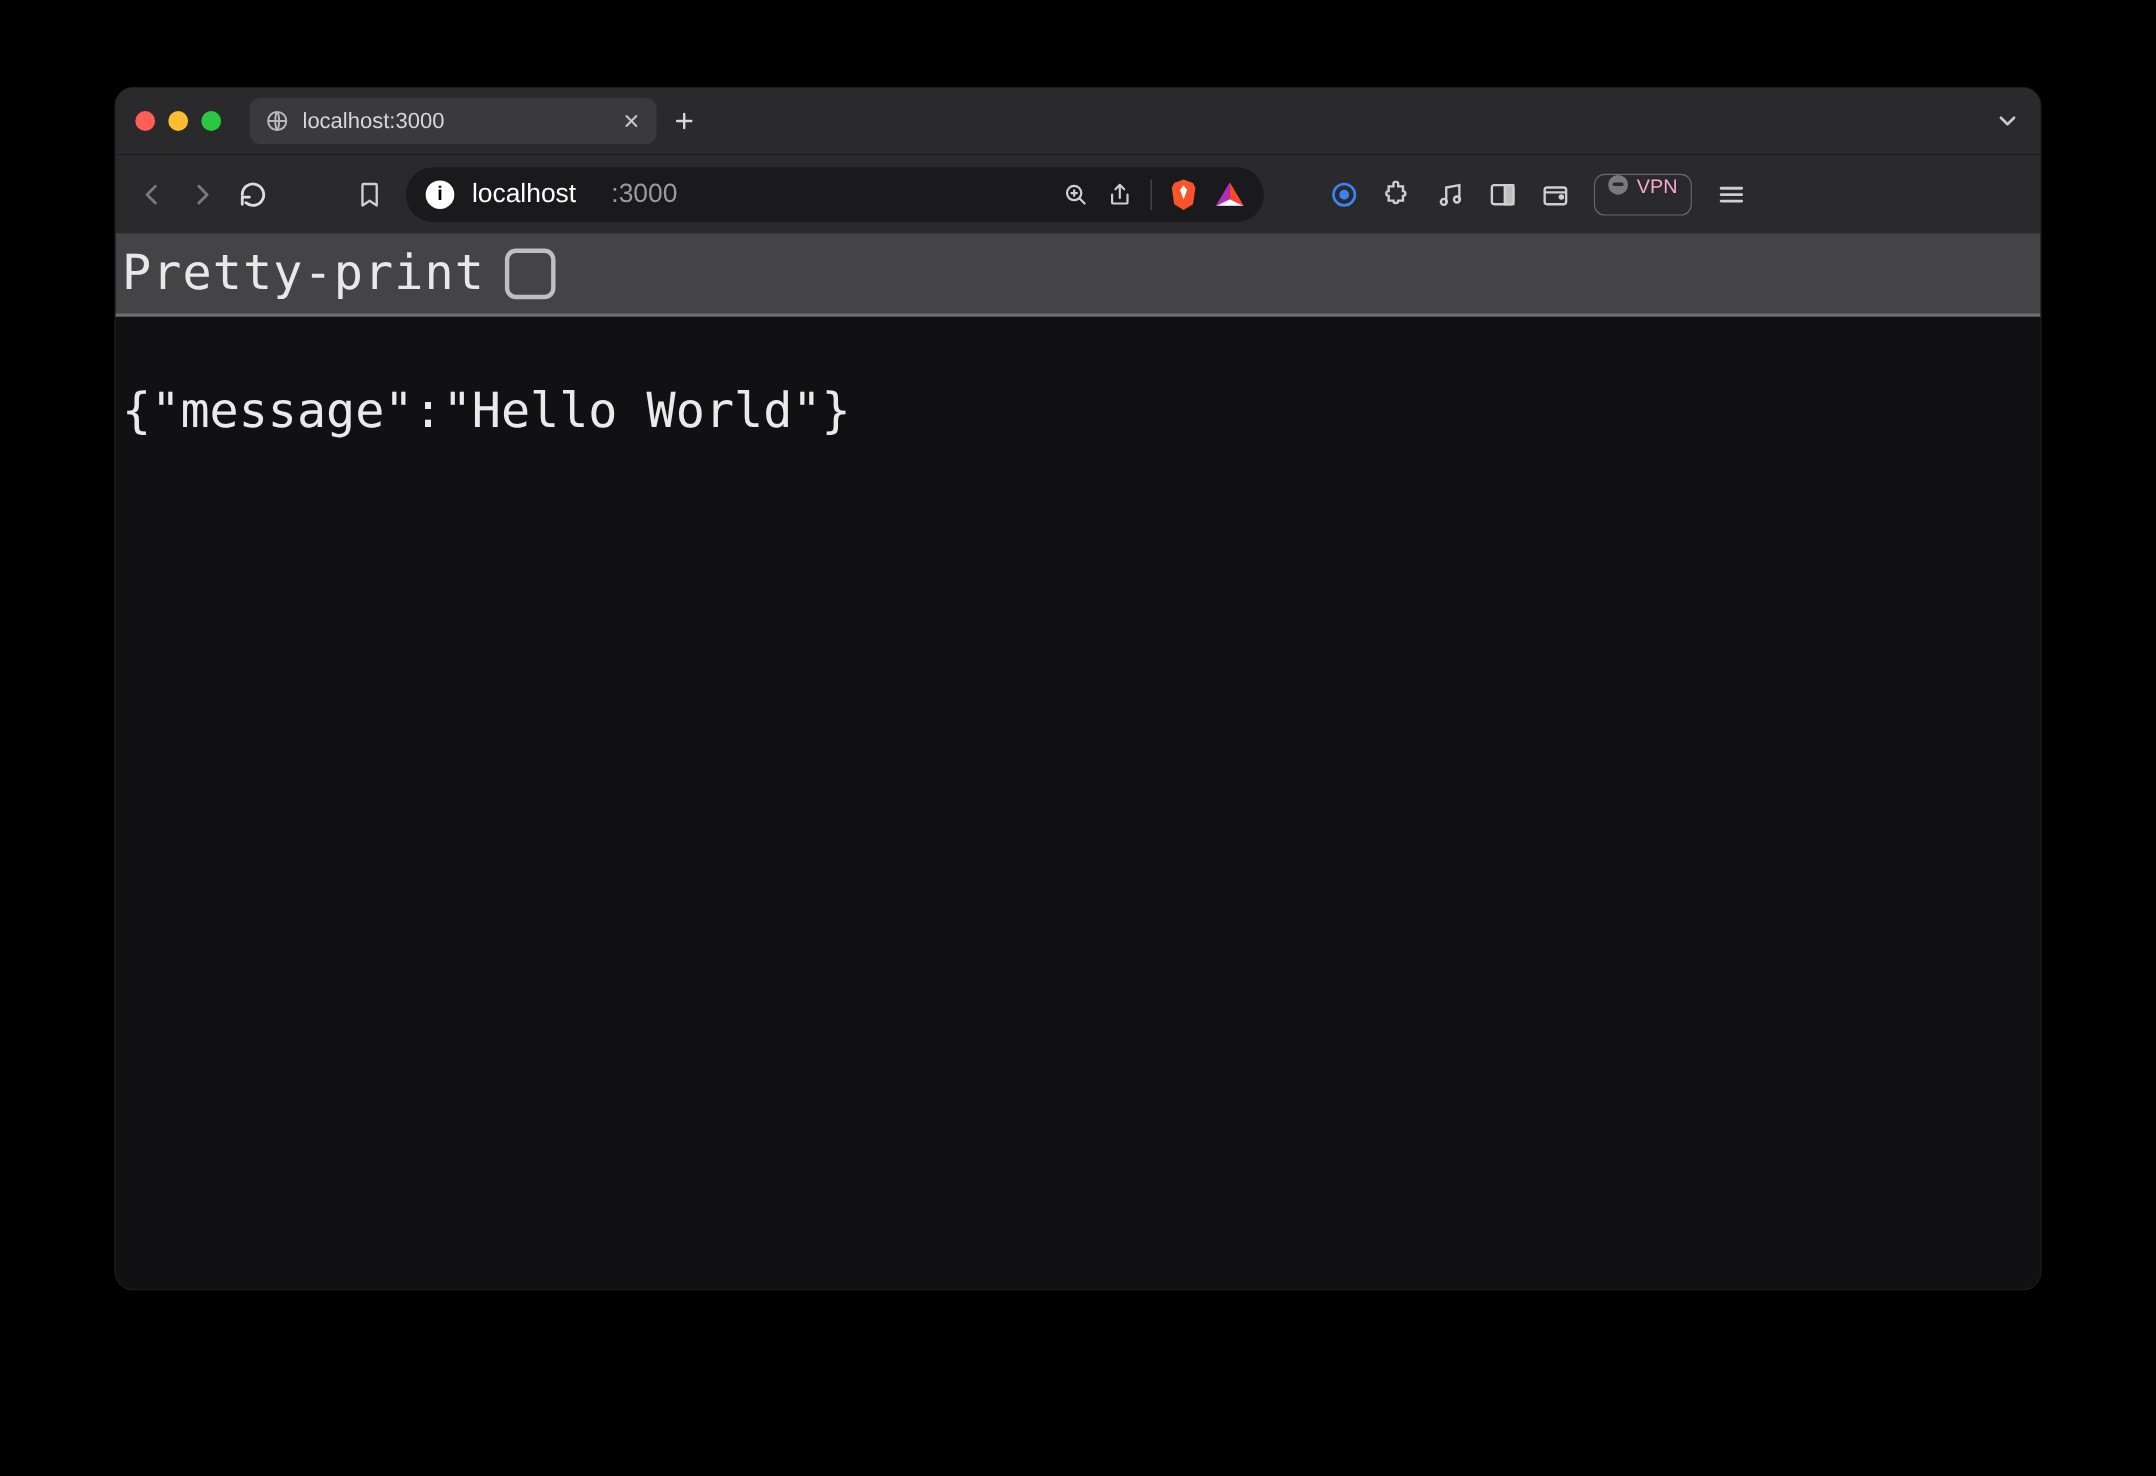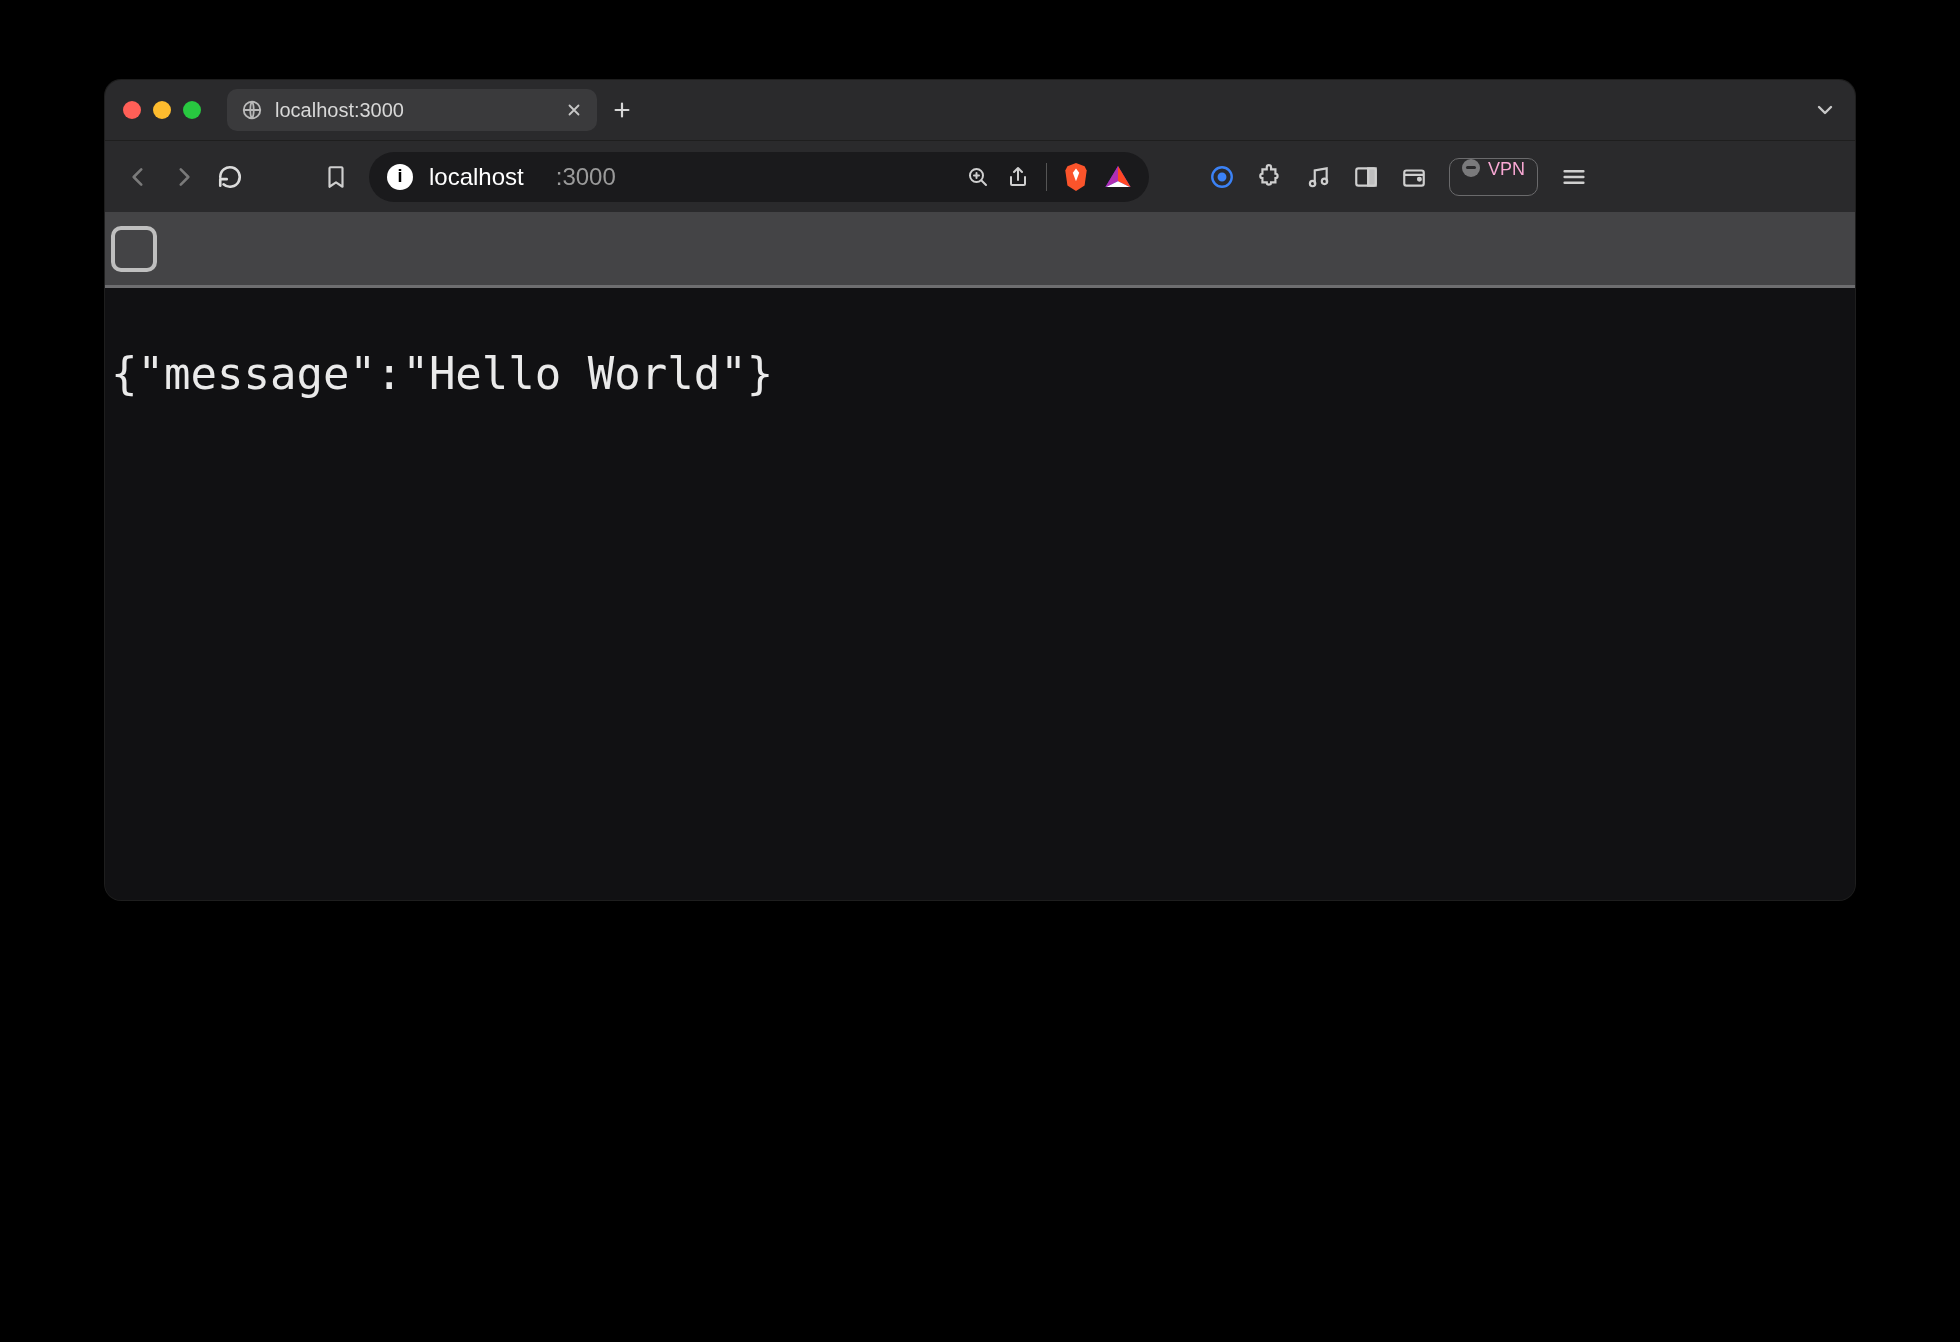--- a/index.html
+++ b/index.html
@@ -8,21 +8,21 @@
       width: 1960px;
       height: 1342px;
       font-family: -apple-system, BlinkMacSystemFont, "Segoe UI", Arial, sans-serif;
       display: flex;
       align-items: flex-start;
       justify-content: center;
       padding-top: 80px;
     }
     .window {
       width: 1750px;
-      height: 820px;
+      height: 1092px;
       background: #1a1a1a;
       border-radius: 16px;
       overflow: hidden;
       box-shadow: 0 0 0 1px rgba(100,100,100,0.3), 0 30px 80px rgba(0,0,0,0.8);
       display: flex;
       flex-direction: column;
     }
     
     .tabbar {
       height: 60px;
@@ -268,18 +268,19 @@
       </div>
       <span class="hamb">
         <svg viewBox="0 0 24 24" width="28" height="28" stroke="currentColor" stroke-width="2.2" stroke-linecap="round">
           <path d="M4 7h16M4 12h16M4 17h16"></path>
         </svg>
       </span>
     </div>
   </div>
 
   <div class="ppbar">
+    <span class="label">Pretty-print</span>
     <span class="cb"></span>
   </div>
 
   <div class="content">{"message":"Hello World"}</div>
 
 </div>
 
 </body></html>

